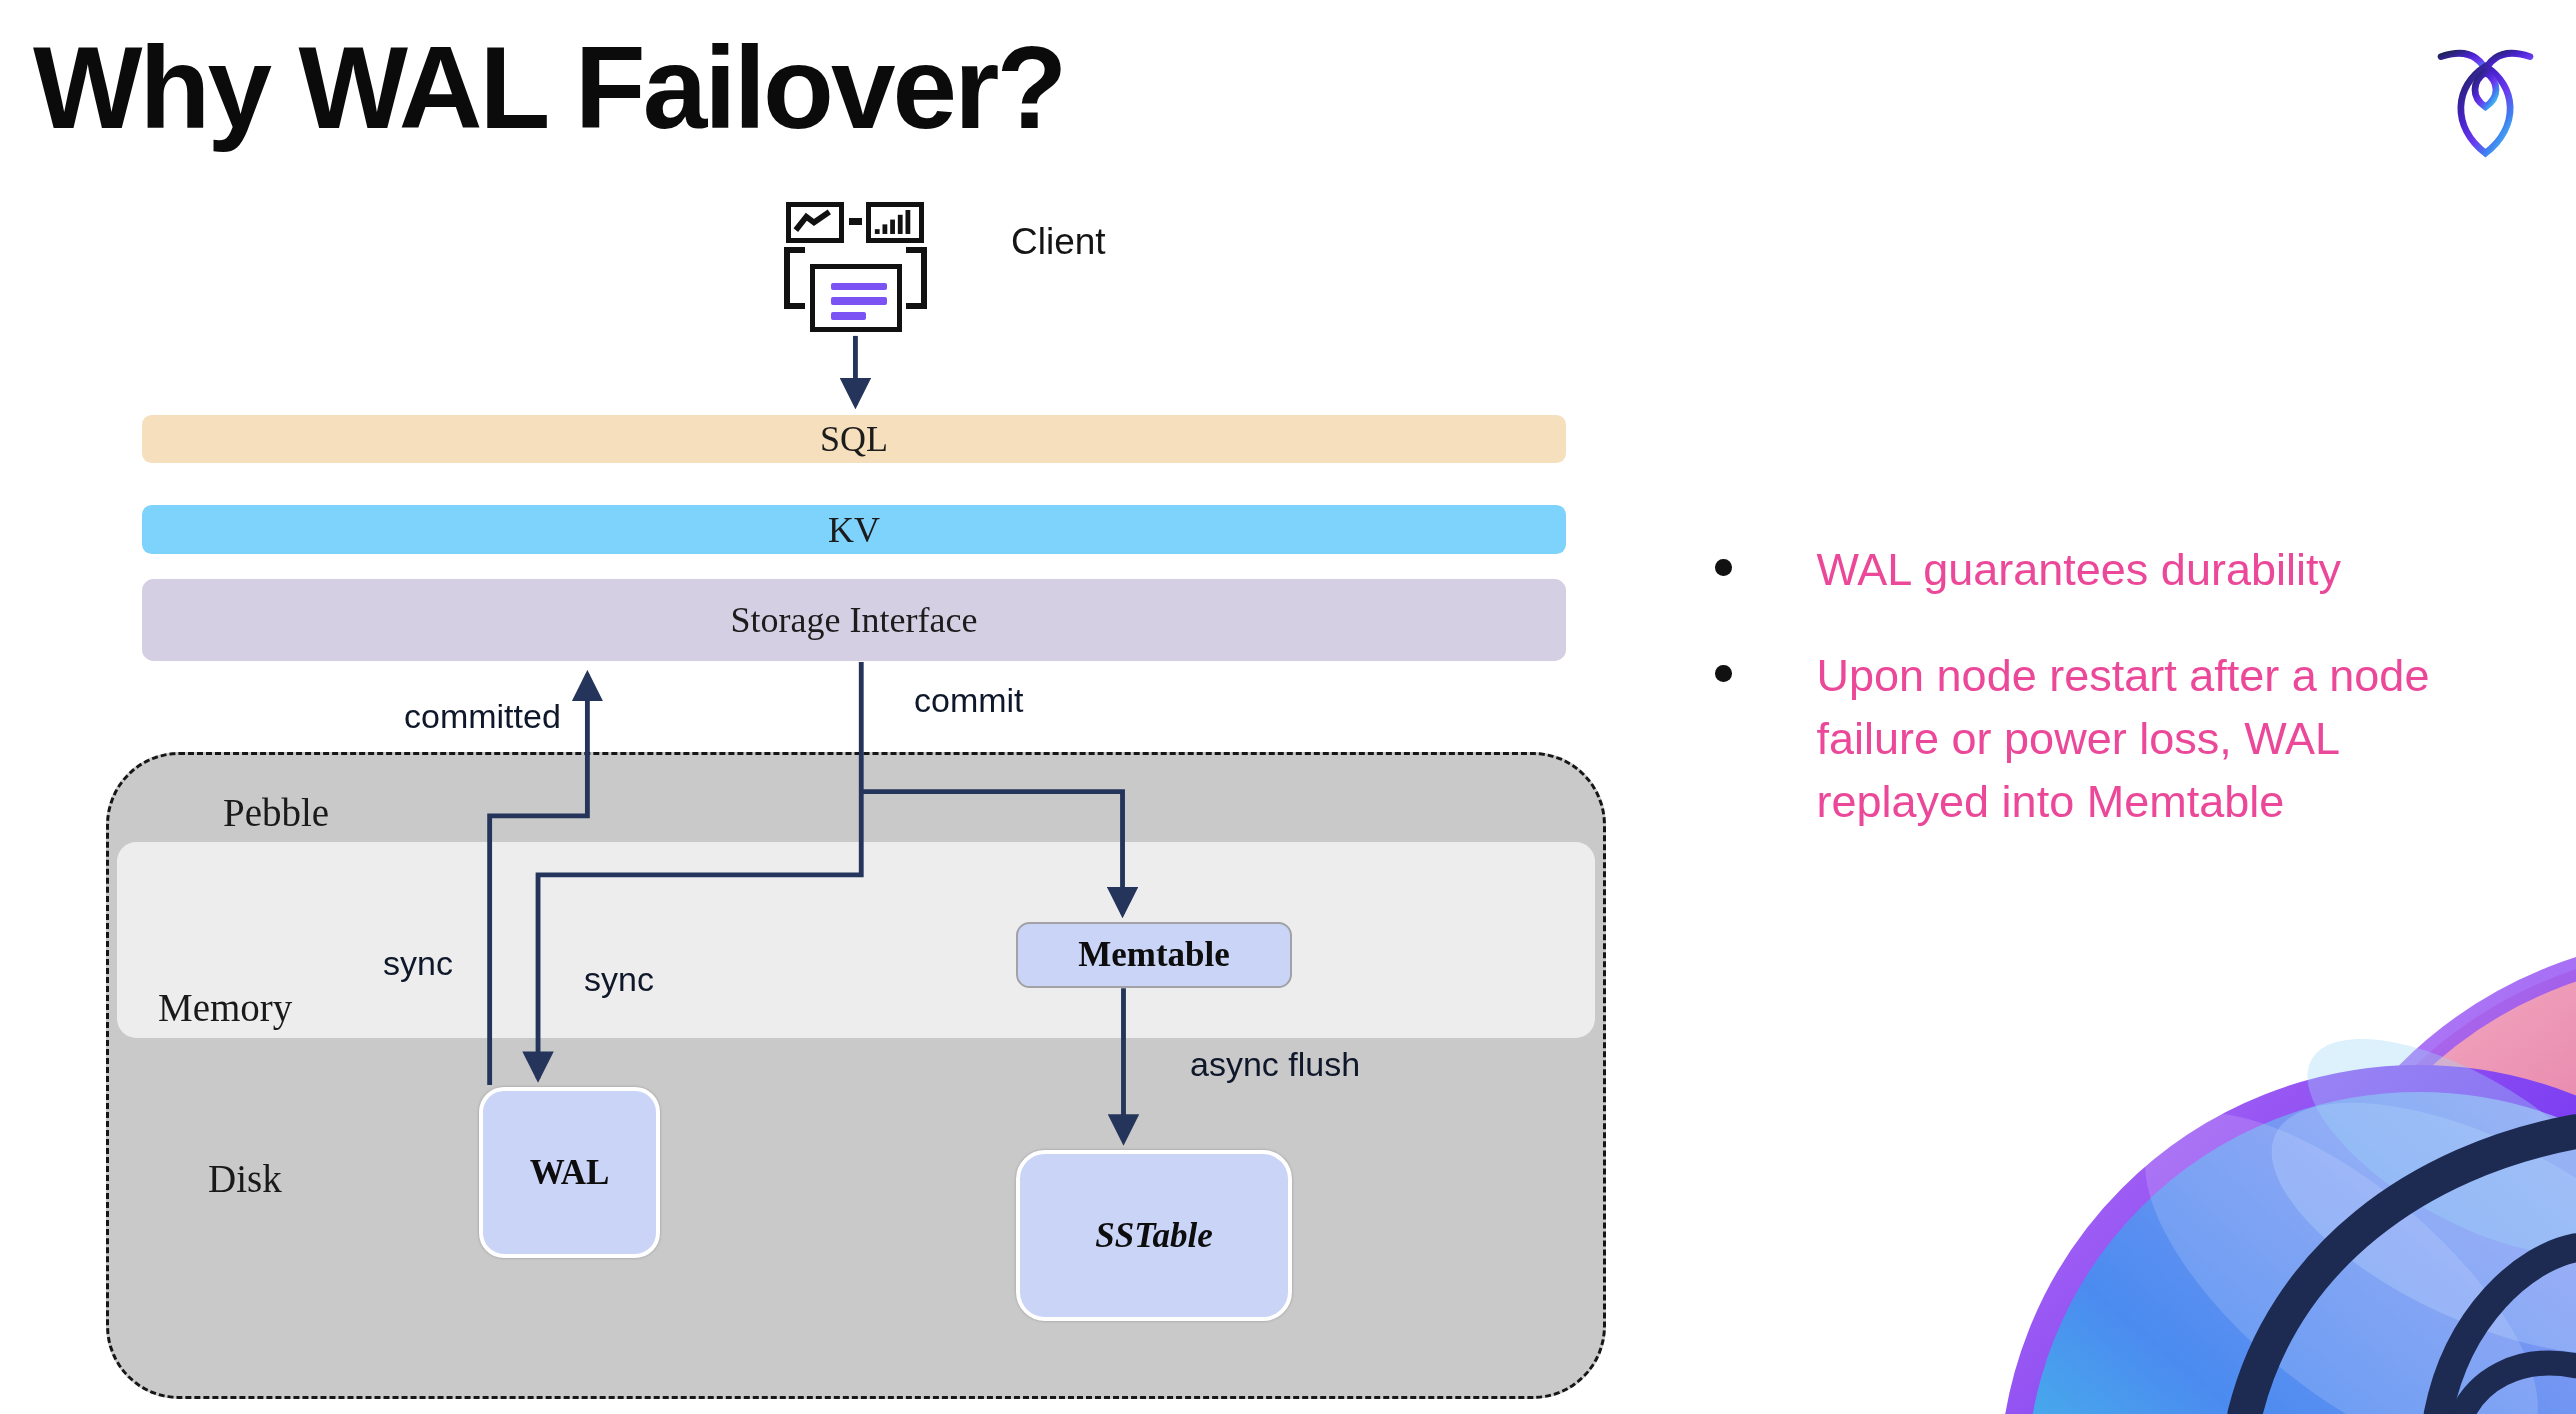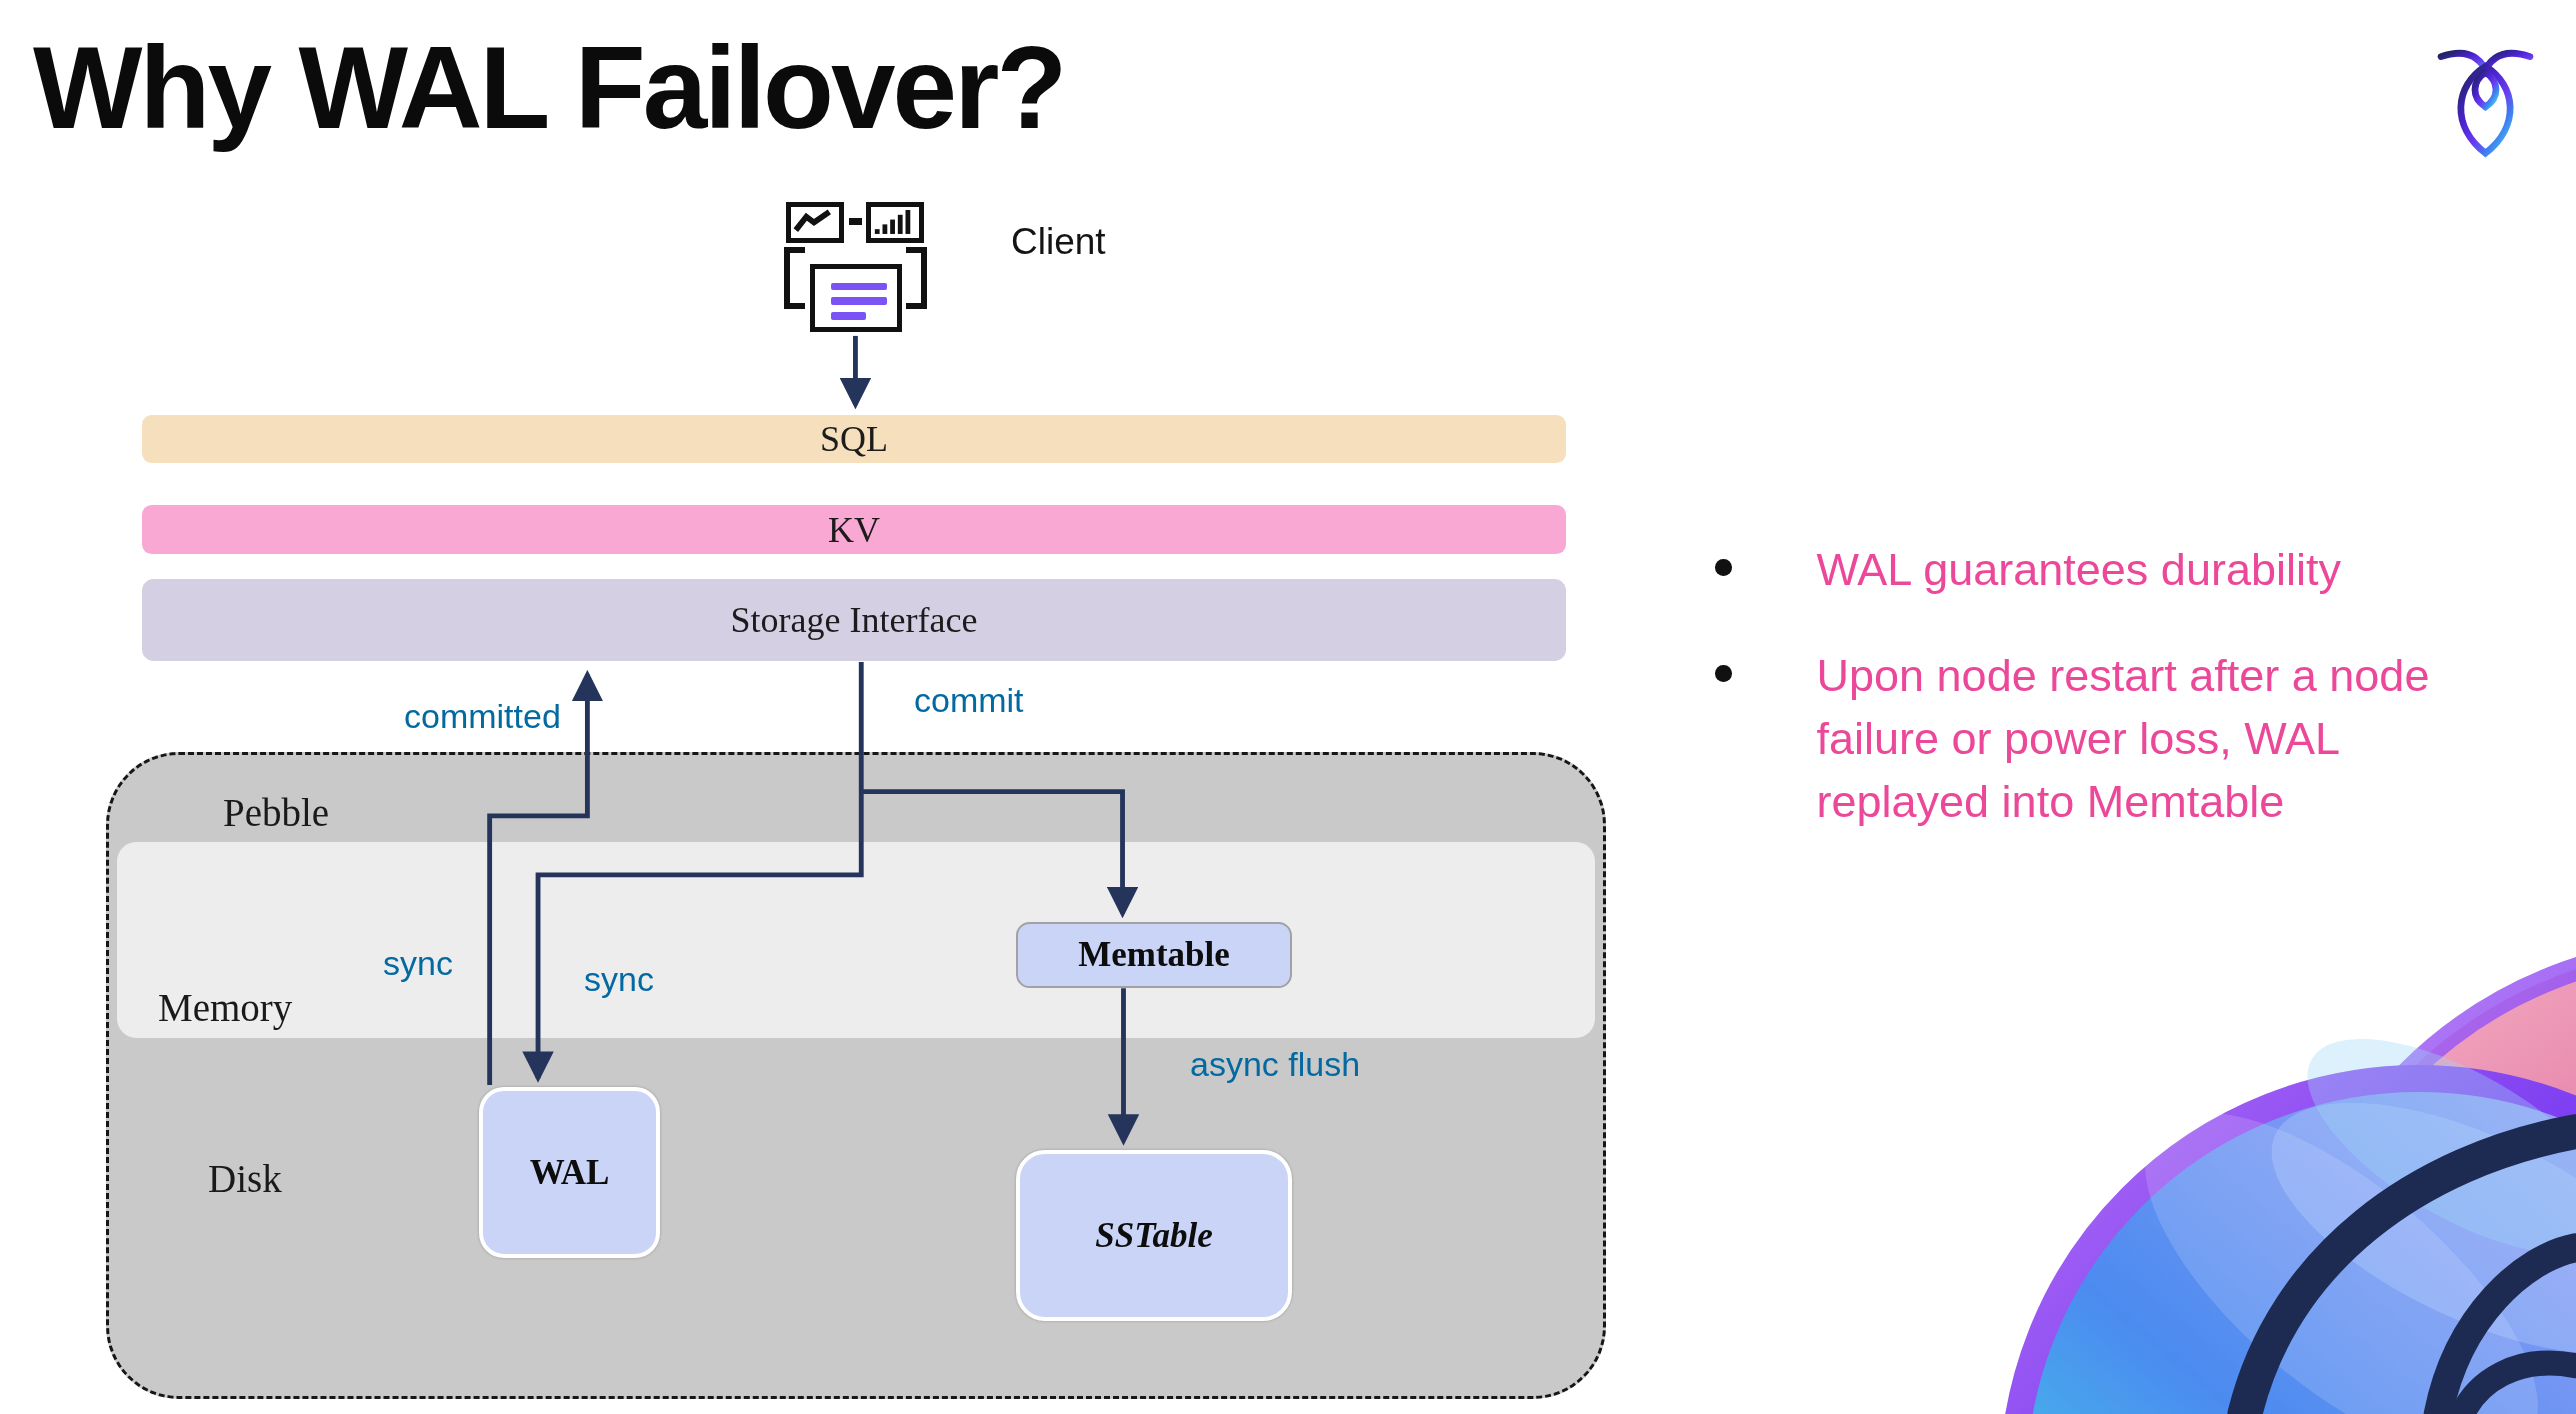--- a/index.html
+++ b/index.html
@@ -17,21 +17,21 @@
   .bracket{position:absolute;width:21px;height:62px;box-sizing:border-box;}
   .bracket.left{border-left:6.8px solid #111;border-top:6.8px solid #111;border-bottom:6.8px solid #111;}
   .bracket.right{border-right:6.8px solid #111;border-top:6.8px solid #111;border-bottom:6.8px solid #111;}
   .doc-line{position:absolute;background:#7b52f4;height:7.7px;border-radius:1.9px;}
   .client-label{position:absolute;left:1011px;top:221px;font-size:37px;color:#141414;}
 
   
   .layer-bar{position:absolute;left:142px;width:1424px;display:flex;align-items:center;
              justify-content:center;font-family:"Liberation Serif",serif;font-size:36px;color:#1c1c1c;}
   .bar-sql{top:415px;height:48px;background:#f5dfbd;border-radius:9.7px;}
-  .bar-kv{top:505px;height:49px;background:#f9a8d4;border-radius:9.7px;}
+  .bar-kv{top:505px;height:49px;background:#7dd3fc;border-radius:9.7px;}
   .bar-si{top:579px;height:82px;background:#d5cfe3;border-radius:11.6px;}
 
   
   .pebble-box{position:absolute;left:106px;top:752px;width:1500px;height:647px;
               background:#c9c9ca;border:3.9px dashed #161616;border-radius:73px;box-sizing:border-box;}
   .memory-band{position:absolute;left:117px;top:842px;width:1478px;height:196px;
                background:#ededee;border-radius:19.4px;}
   .serif-label{position:absolute;font-family:"Liberation Serif",serif;font-size:39px;color:#1a1a1a;}
 
   
@@ -39,21 +39,21 @@
         font-family:"Liberation Serif",serif;font-weight:bold;font-size:35px;color:#0d0d0d;
         box-sizing:border-box;margin-left:31px;}
   .wal-box{left:448px;top:1087px;width:181px;height:171px;border:4.8px solid #ffffff;
            border-radius:25px;box-shadow:0 0 2.9px rgba(0,0,0,.25);}
   .memtable-box{left:985px;top:922px;width:276px;height:66px;border:2.9px solid #a2a2a6;
                 border-radius:13.5px;}
   .sstable-box{left:985px;top:1150px;width:276px;height:171px;border:4.8px solid #ffffff;
                border-radius:29px;box-shadow:0 0 2.9px rgba(0,0,0,.25);font-style:italic;}
 
   
-  .edge-label{position:absolute;font-size:34px;color:#0369a1;}
+  .edge-label{position:absolute;font-size:34px;color:#0f172a;}
 
   
   .bullets{position:absolute;left:1715px;top:538px;width:764px;}
   .bullet{display:flex;margin-bottom:43px;}
   .bullet .dot{flex:0 0 16.5px;width:16.5px;height:16.5px;border-radius:50%;background:#111;
                margin-top:21px;margin-right:85px;}
   .bullet .btext{font-size:45px;line-height:63px;color:#ec4899;width:668px;}
 
   svg.overlay{position:absolute;left:0;top:0;pointer-events:none;}
 </style>

